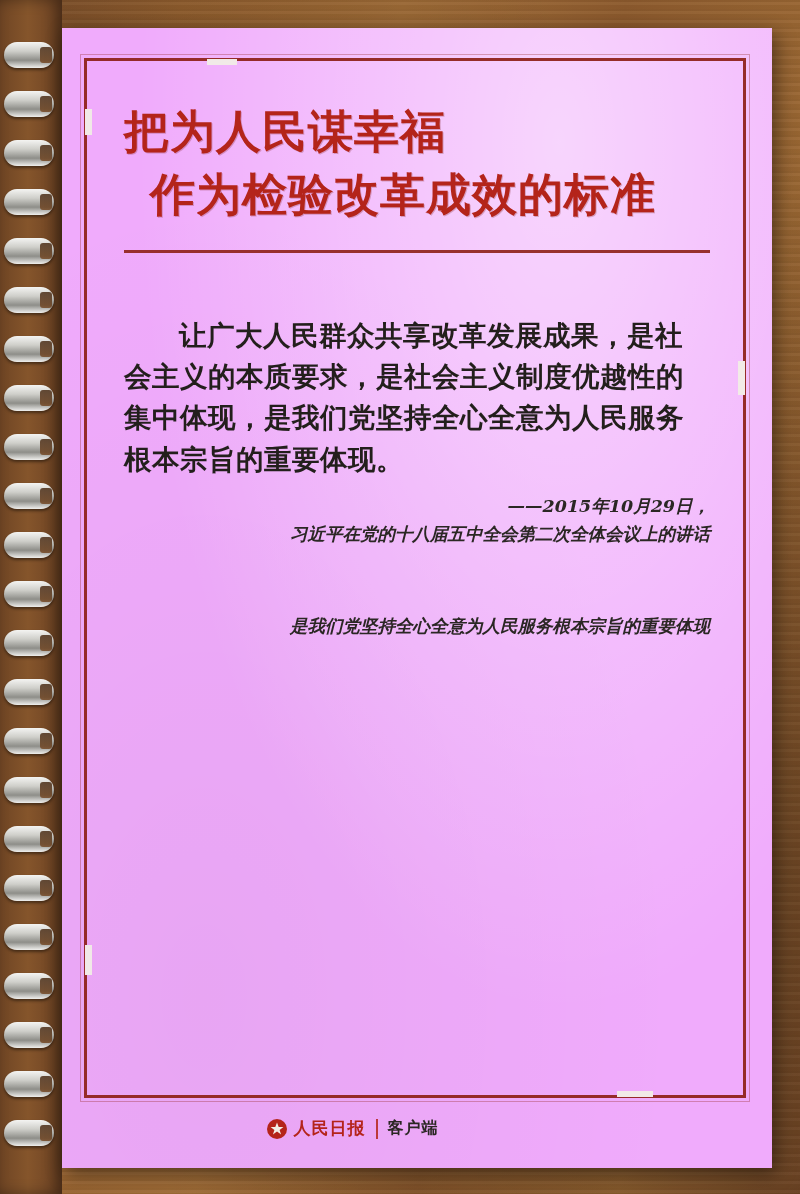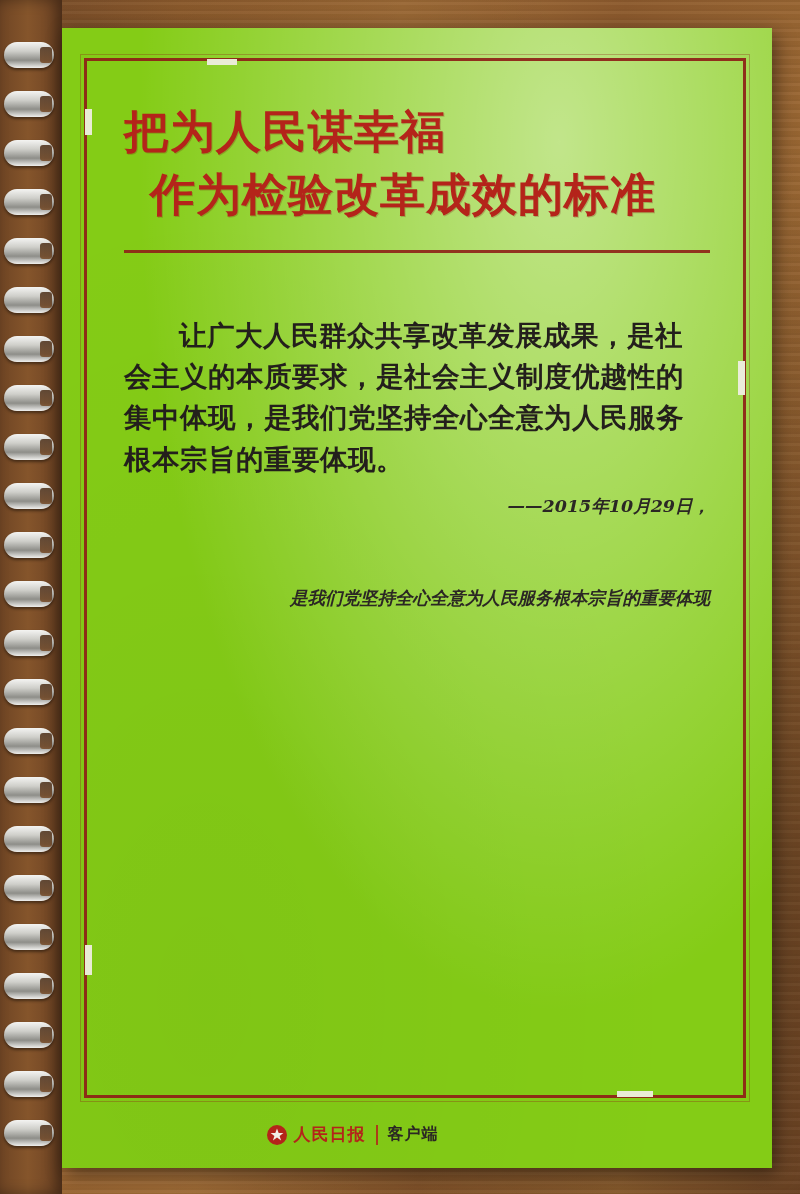--- a/index.html
+++ b/index.html
@@ -73,21 +73,21 @@
     opacity: 0.85;
   }
 
   
   .page {
     position: absolute;
     left: 62px;
     top: 28px;
     width: 710px;
     height: 1140px;
-    background: #84cc16;
+    background: #f0abfc;
     box-shadow: 4px 6px 18px rgba(0,0,0,0.45);
   }
   .page::before {
     
     content: "";
     position: absolute;
     inset: 0;
     background:
       radial-gradient(ellipse at 70% 10%, rgba(255,255,255,0.5), rgba(255,255,255,0) 60%),
       radial-gradient(ellipse at 20% 85%, rgba(0,0,0,0.035), rgba(0,0,0,0) 60%);
@@ -175,21 +175,21 @@
     display: block;
   }
 
   .gap-2 { margin-top: 62px; }
   .gap-3 { margin-top: 64px; }
 
   
   .footer {
     position: absolute;
     left: 0;
-    bottom: 22px;
+    bottom: 28px;
     width: 580px;
     display: flex;
     align-items: center;
     justify-content: center;
     gap: 10px;
   }
   .rmrb {
     display: flex;
     align-items: center;
     gap: 6px;
@@ -271,20 +271,21 @@
       <div class="l2">作为检验改革成效的标准</div>
     </div>
 
     <div class="title-rule"></div>
 
 
     <div class="quote-block gap-2">
       <div class="quote-text">让广大人民群众共享改革发展成果，是社会主义的本质要求，是社会主义制度优越性的集中体现，是我们党坚持全心全意为人民服务根本宗旨的重要体现。</div>
       <div class="attr">
         <span class="date">——2015年10月29日，</span>
+        <span class="src">习近平在党的十八届五中全会第二次全体会议上的讲话</span>
       </div>
     </div>
 
     <div class="quote-block gap-3">
       <div class="attr">
         <span class="src">是我们党坚持全心全意为人民服务根本宗旨的重要体现</span>
       </div>
     </div>
 
   </div>

